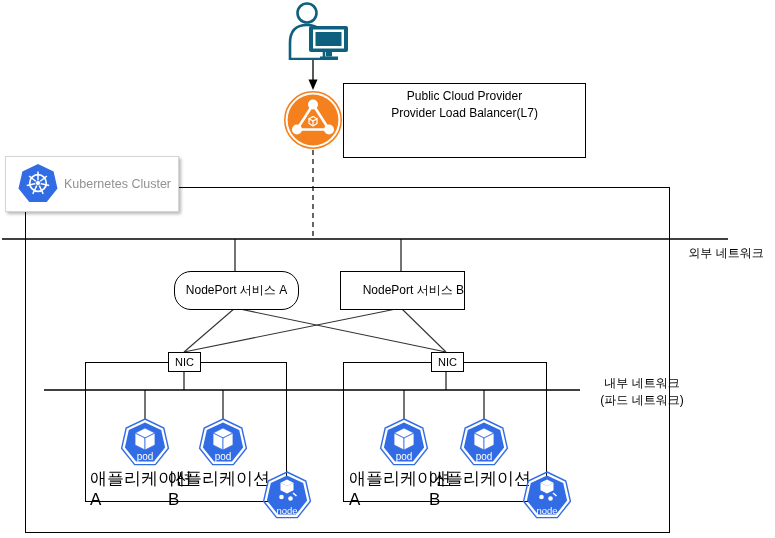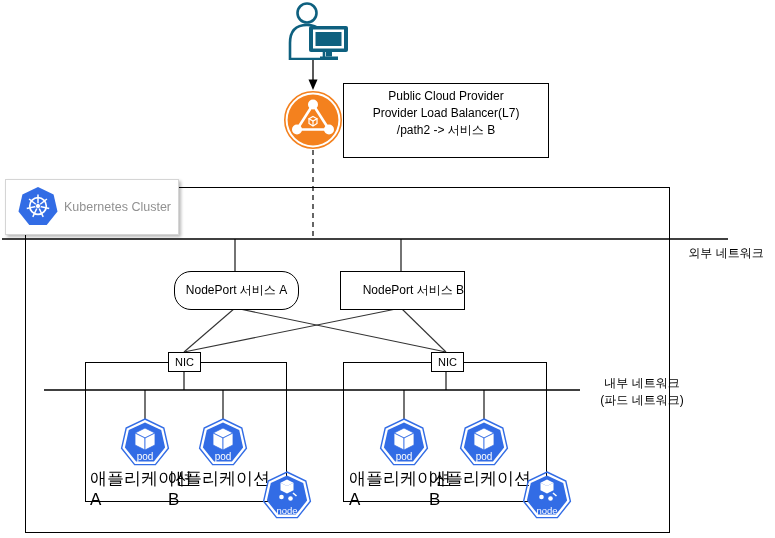--- a/index.html
+++ b/index.html
@@ -4,30 +4,30 @@
 <style>
   html,body{margin:0;padding:0;background:#fff;}
   #canvas{
     position:relative;width:775px;height:538px;background:#ffffff;overflow:hidden;
     font-family:"Liberation Sans",sans-serif;color:#000;
   }
   .abs{position:absolute;}
   .outline{border:1px solid #000;background:transparent;}
   .whitebox{border:1px solid #000;background:#fff;}
   .center{display:flex;align-items:center;justify-content:center;text-align:center;}
-  .lb-box{left:343px;top:83px;width:206px;height:75px;font-size:12px;line-height:17px;
+  .lb-box{left:343px;top:83px;width:243px;height:75px;font-size:12px;line-height:17px;
           padding-top:4px;box-sizing:border-box;text-align:center;}
   .cluster-box{left:25px;top:187px;width:643px;height:344px;}
   .nodebox-l{left:85px;top:362px;width:200px;height:138px;}
   .nodebox-r{left:343px;top:362px;width:202px;height:138px;}
   .np-a{left:174px;top:271px;width:123px;height:37px;font-size:12px;border-radius:17px;}
   .np-b{left:340px;top:271px;width:123px;height:37px;font-size:12px;justify-content:flex-end;}
   .nic-l{left:168px;top:352px;width:31px;height:18px;font-size:11px;}
   .nic-r{left:431px;top:352px;width:31px;height:18px;font-size:11px;}
-  .k8s-label{left:5px;top:179px;width:172px;height:54px;background:#fff;
+  .k8s-label{left:5px;top:156px;width:172px;height:54px;background:#fff;
              border:1px solid #d5d5d5;box-shadow:2px 2px 3px rgba(0,0,0,.28);
              display:flex;align-items:center;}
   .k8s-label .txt{margin-left:58px;font-size:12.5px;color:#919191;}
   .net-label{font-size:12px;text-align:center;}
   .ext-label{left:676px;top:212px;width:100px;line-height:26px;margin-top:28px;}
   .int-label{left:582px;top:375px;width:120px;line-height:17px;}
   .app-label{top:467px;width:110px;font-size:17px;text-align:left;}
   svg text{font-family:"Liberation Sans",sans-serif;}
 </style>
 </head>
@@ -65,21 +65,20 @@
     </g>
   </svg>
 
   <div class="abs outline cluster-box"></div>
   <div class="abs outline nodebox-l"></div>
   <div class="abs outline nodebox-r"></div>
 
   <div class="abs whitebox lb-box">
     <div>Public Cloud Provider</div>
     <div>Provider Load Balancer(L7)</div>
-    <div>/path2 -&gt; 서비스 B</div>
   </div>
 
   <div class="abs whitebox center np-a">
     <span>NodePort 서비스 A</span>
   </div>
   <div class="abs whitebox center np-b">
     <span>NodePort 서비스 B</span>
   </div>
 
   <div class="abs whitebox center nic-l">

